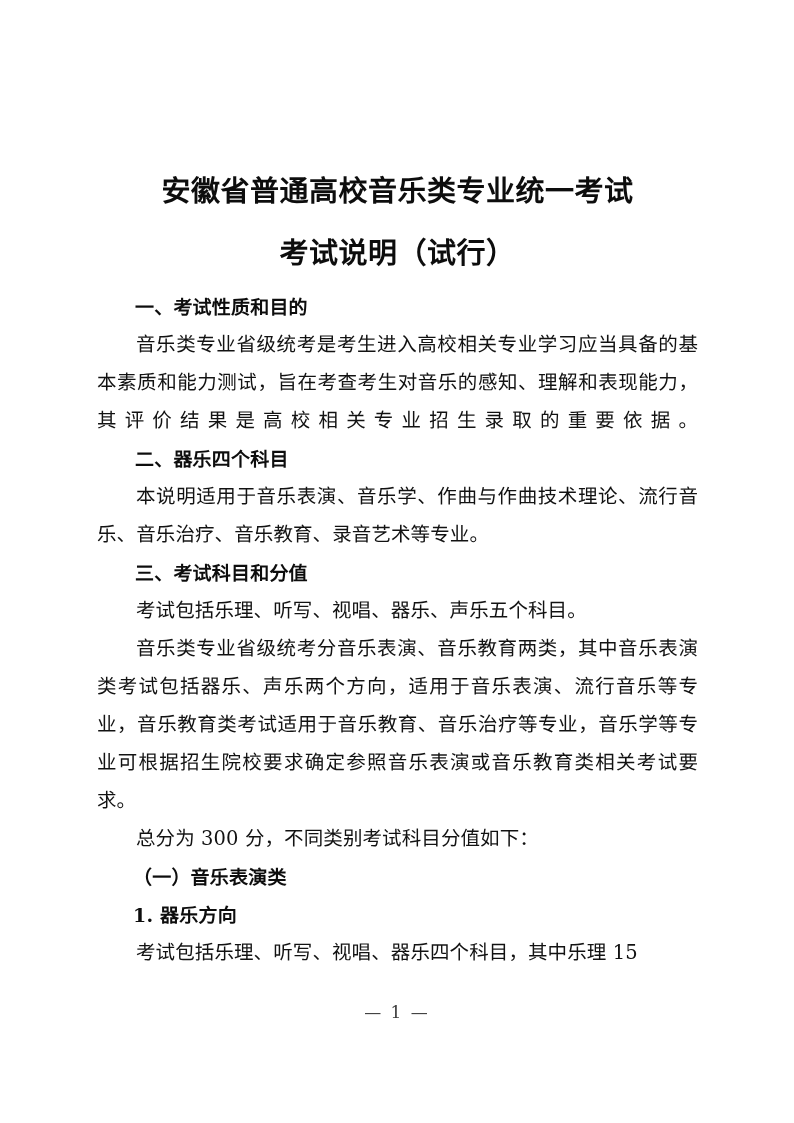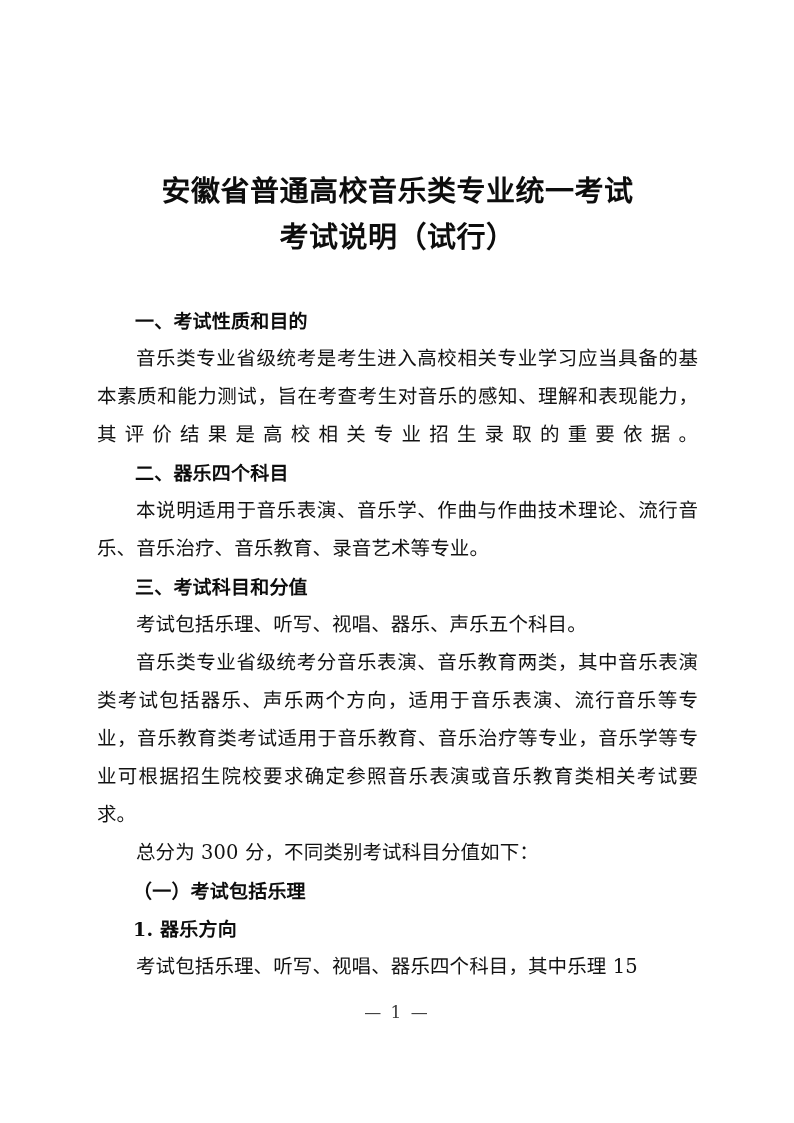--- a/index.html
+++ b/index.html
@@ -41,34 +41,34 @@
     padding: 0;
     text-align: center;
     font-family: "DejaVu Serif", "Liberation Serif", serif;
     font-weight: bold;
     font-size: 29px;
     line-height: 46px;
     letter-spacing: 0.5px;
     color: #0d0d0d;
   }
   .doc-title .line1 { display: block; }
-  .doc-title .line2 { display: block; }
+  .doc-title .line2 { display: block; margin-top: 16px; }
 
   .title-block {
     position: absolute;
     left: 0;
     top: 168px;
     width: 601px;
   }
 
   
   .body-block {
     position: absolute;
     left: 0;
-    top: 302px;
+    top: 288px;
     width: 601px;
   }
 
   
   .h-section {
     margin: 0;
     padding: 0;
     font-family: "DejaVu Sans", "Liberation Sans", sans-serif;
     font-weight: bold;
     font-size: 19px;
@@ -145,21 +145,21 @@
       <p class="para stretch">音乐类专业省级统考是考生进入高校相关专业学习应当具备的基本素质和能力测试，旨在考查考生对音乐的感知、理解和表现能力，其评价结果是高校相关专业招生录取的重要依据。</p>
 
       <h2 class="h-section">二、器乐四个科目</h2>
       <p class="para last-line-left">本说明适用于音乐表演、音乐学、作曲与作曲技术理论、流行音乐、音乐治疗、音乐教育、录音艺术等专业。</p>
 
       <h2 class="h-section">三、考试科目和分值</h2>
       <p class="para last-line-left">考试包括乐理、听写、视唱、器乐、声乐五个科目。</p>
       <p class="para last-line-left">音乐类专业省级统考分音乐表演、音乐教育两类，其中音乐表演类考试包括器乐、声乐两个方向，适用于音乐表演、流行音乐等专业，音乐教育类考试适用于音乐教育、音乐治疗等专业，音乐学等专业可根据招生院校要求确定参照音乐表演或音乐教育类相关考试要求。</p>
       <p class="para last-line-left">总分为 300 分，不同类别考试科目分值如下：</p>
 
-      <h3 class="h-sub">（一）考试包括乐理</h3>
+      <h3 class="h-sub">（一）音乐表演类</h3>
 
       <h4 class="h-sub">1. 器乐方向</h4>
       <p class="para last-line-left">考试包括乐理、听写、视唱、器乐四个科目，其中乐理 15</p>
 
     </div>
 
   </div>
 
   <div class="footer">
     <span>— 1 —</span>

